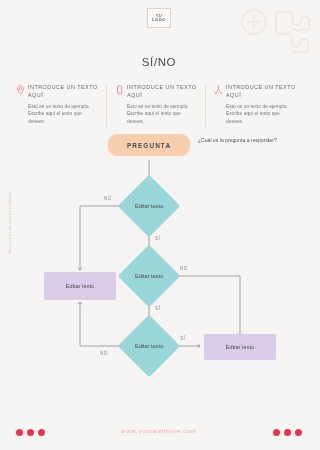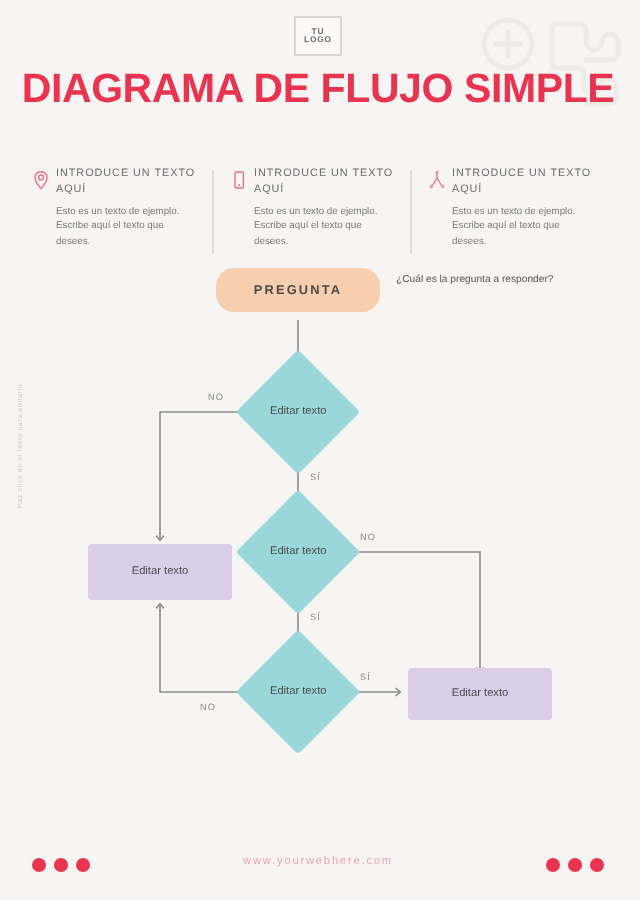--- a/index.html
+++ b/index.html
@@ -179,21 +179,21 @@
       <path d="M38 30h13a3 3 0 0 1 3 3v6a4 4 0 0 0 8 0 4 4 0 0 1 8 0v6a3 3 0 0 1-3 3H54"></path>
       <path d="M38 8v22"></path>
     </g>
   </svg>
 
   <div class="logo-box">
     <span>TU</span>
     <span>LOGO</span>
   </div>
 
-  <div class="title">DIAGRAMA DE FLUJO SIMPLE</div>
+  <div class="subtitle">SÍ/NO</div>
 
   <div class="cols">
 
     <div class="col">
       <div class="col-head">
         <svg class="col-icon" viewBox="0 0 18 20">
           <path d="M9 1.5c-3.3 0-6 2.6-6 5.9 0 4.4 6 11.2 6 11.2s6-6.8 6-11.2c0-3.3-2.7-5.9-6-5.9z" fill="none" stroke="#e8708a" stroke-width="1.4"></path>
           <circle cx="9" cy="7.4" r="2.4" fill="none" stroke="#e8708a" stroke-width="1.4"></circle>
         </svg>
         <div class="col-title">INTRODUCE UN TEXTO AQUÍ</div>

